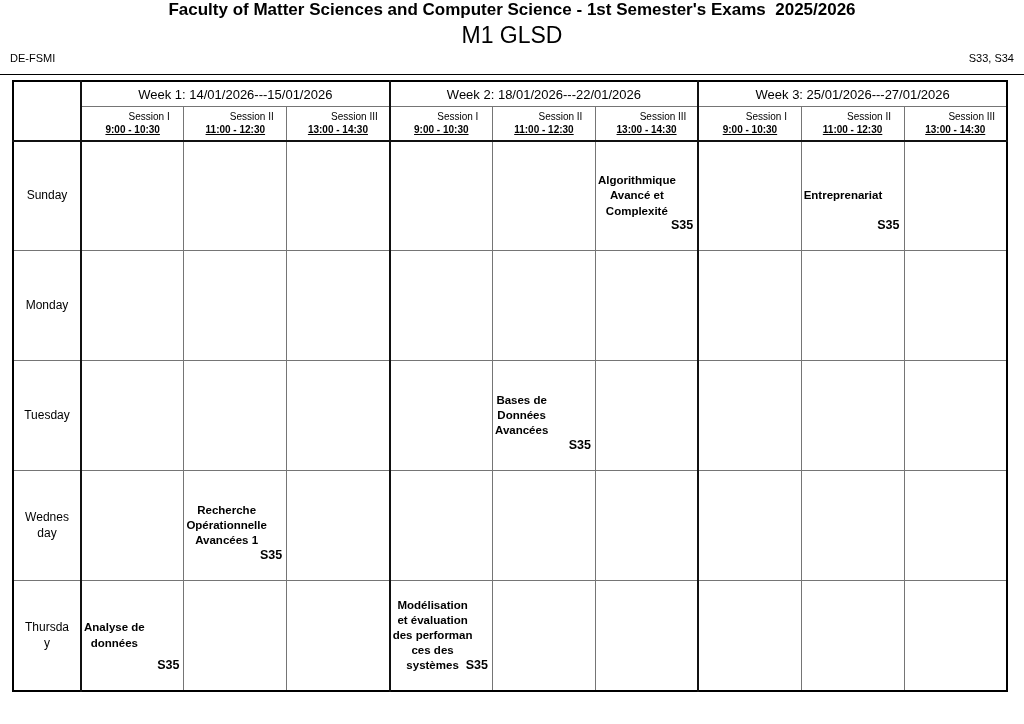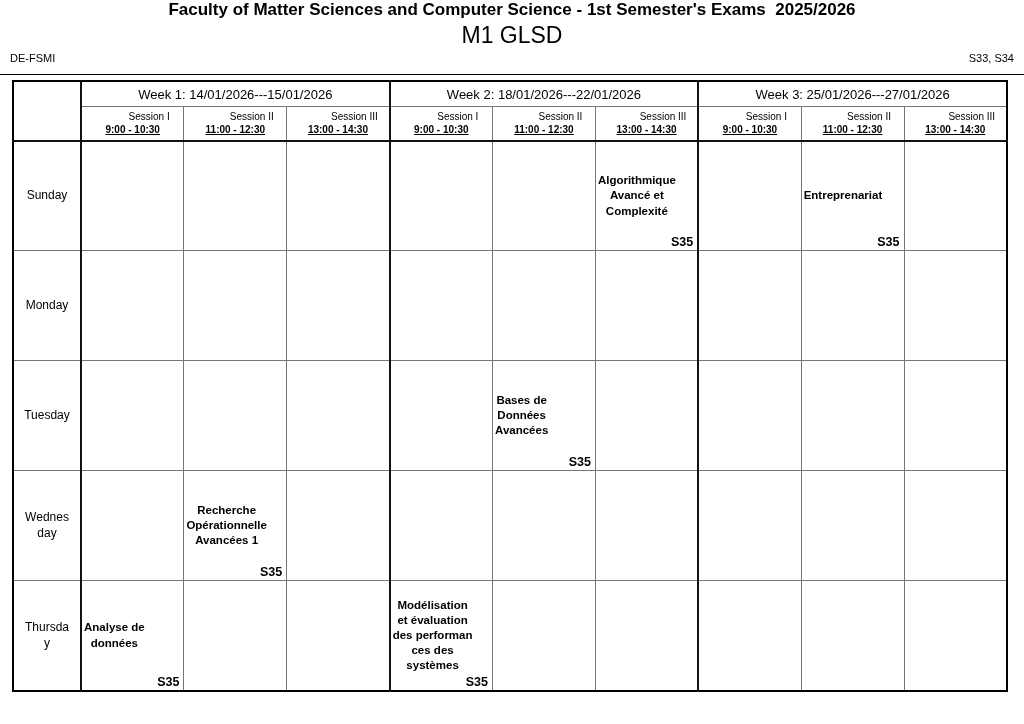--- a/index.html
+++ b/index.html
@@ -82,21 +82,21 @@
     font-size: 11.5px;
     font-weight: bold;
     text-align: center;
     white-space: pre-line;
     line-height: 1.32;
     padding: 0 2px;
   }
   .room {
     position: absolute;
     right: 4px;
-    bottom: 1px;
+    bottom: 18px;
     font-size: 12.5px;
     font-weight: bold;
   }
   .footer {
     display: flex;
     justify-content: space-between;
     padding: 2px 14px 0 12px;
     font-size: 11px;
   }
 </style>

